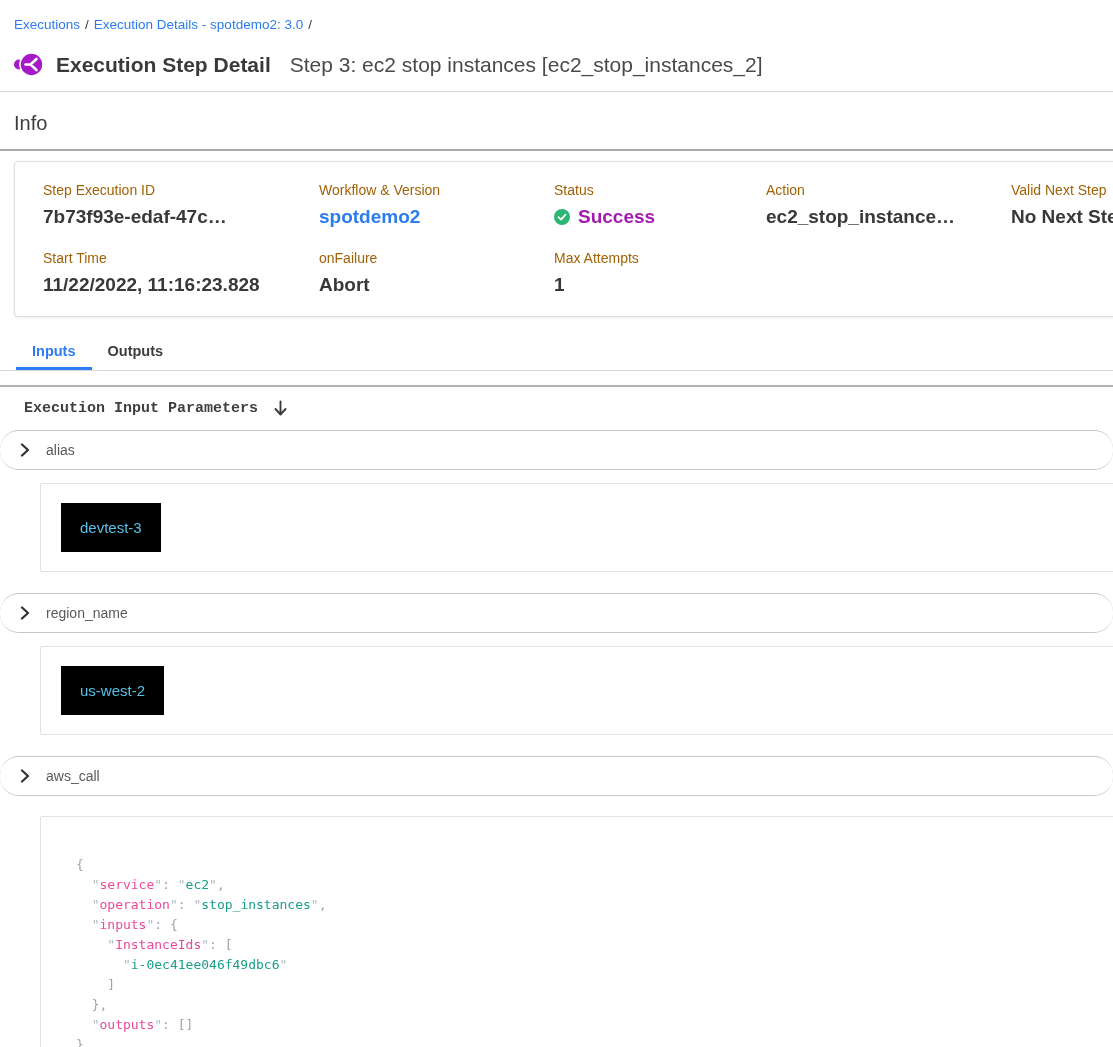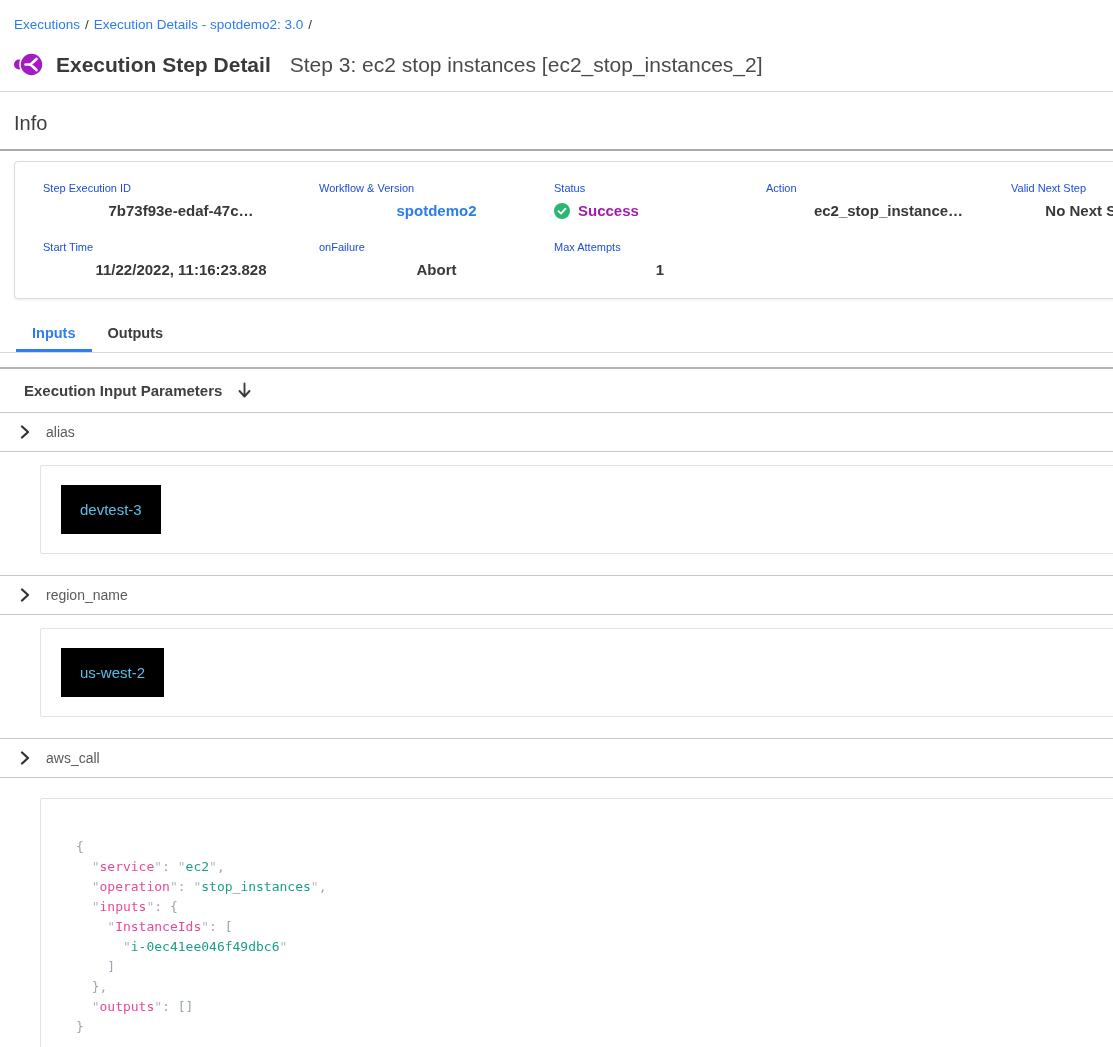--- a/index.html
+++ b/index.html
@@ -24,41 +24,41 @@
   
   .info-title { margin:20px 0 0 14px; font-size:20px; color:#3d3d3d; }
   .info-divider { margin-top:14px; border-top:2px solid #a9a9a9; }
   .info-card {
     margin:10px 0 0 14px; width:1160px;
     border:1px solid #dcdcdc; border-radius:4px; background:#fff;
     box-shadow:0 1px 3px rgba(0,0,0,0.07);
     padding:20px 0 20px 28px;
     display:grid; grid-template-columns:276px 235px 212px 245px 1fr; row-gap:22px;
   }
-  .field-label { font-size:11px; color:#1d4ed8; }
-  .field-value { margin-top:8px; font-size:15px; font-weight:700; color:#383838;text-align:center; }
+  .field-label { font-size:14px; color:#a16207; }
+  .field-value { margin-top:8px; font-size:19px; font-weight:700; color:#383838; }
   .field-value a { color:#2b7cef; text-decoration:none; cursor:pointer; }
   .status-value { display:flex; align-items:center; font-weight:700; color:#a21caf; }
   .status-value .check { width:16px; height:16px; margin-right:8px; }
 
   
   .tabs { margin-top:18px; border-bottom:1px solid #d8d8d8; display:flex; padding-left:16px; }
   .tab { padding:8px 16px; font-size:14.5px; font-weight:700; color:#3d3d3d;
          border-bottom:3px solid transparent; cursor:pointer; }
   .tab.active { color:#2e7cf6; border-bottom-color:#2e7cf6; }
 
   
   .eip-row { margin-top:14px; border-top:2px solid #b3b3b3;
-             padding:13px 0 13px 24px; display:flex; align-items:flex-end; }
+             padding:13px 0 13px 24px; display:flex; align-items:flex-end;font-family:Liberation Mono, monospace; }
   .eip-title { font-size:15px; font-weight:700; color:#404040; }
   .eip-arrow { margin-left:15px; display:flex; cursor:pointer; }
 
   
   .param-header { border-top:1px solid #c7c7c7; border-bottom:1px solid #c7c7c7;
-                  padding:11px 12px 11px 20px; display:flex; align-items:center; cursor:pointer; }
+                  padding:11px 12px 11px 20px; display:flex; align-items:center; cursor:pointer;border-radius:19px; }
   .param-header.spaced { margin-top:21px;text-align:right; }
   .param-header .chev { display:flex; width:10px; }
   .param-label { margin-left:16px; font-size:14px; color:#5a5a5a; }
 
   .param-content-box { margin:13px 0 0 40px; width:1120px; background:#fff;
                        border:1px solid #e2e2e2; border-radius:2px; padding:19px 0 19px 20px; }
   .chip { display:inline-block; background:#000000; color:#58c0e8; font-size:15px;
           padding:16px 19px; min-width:99px; text-align:center; }
 
   

